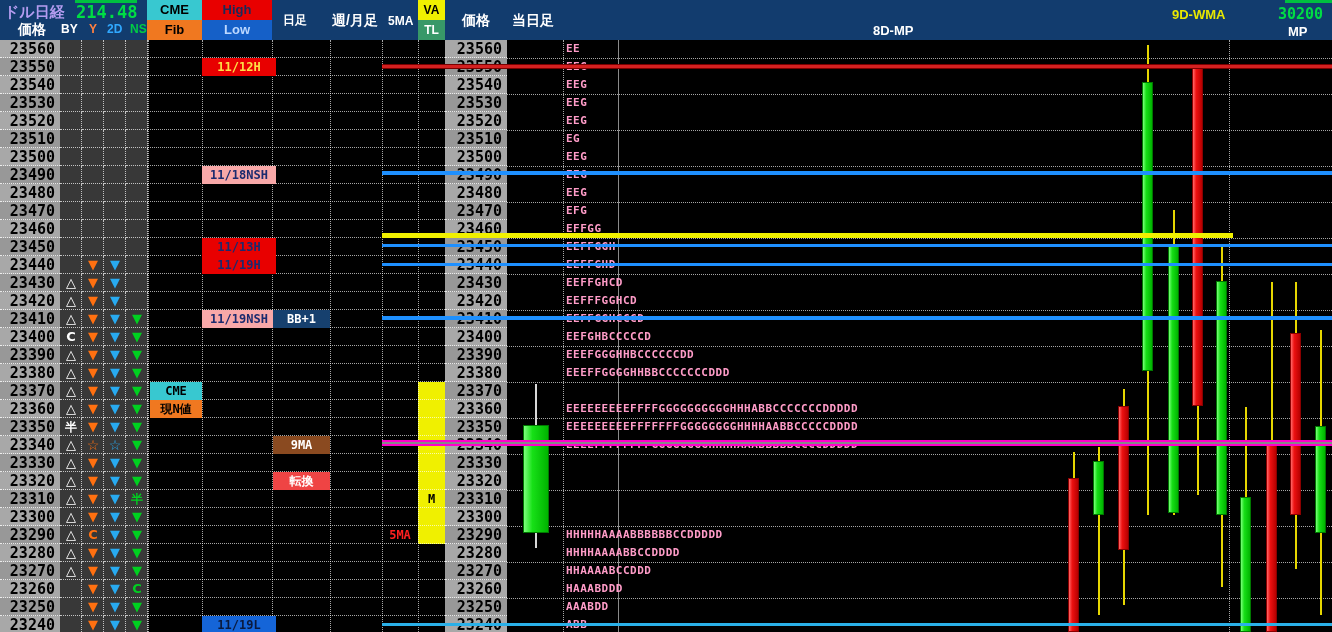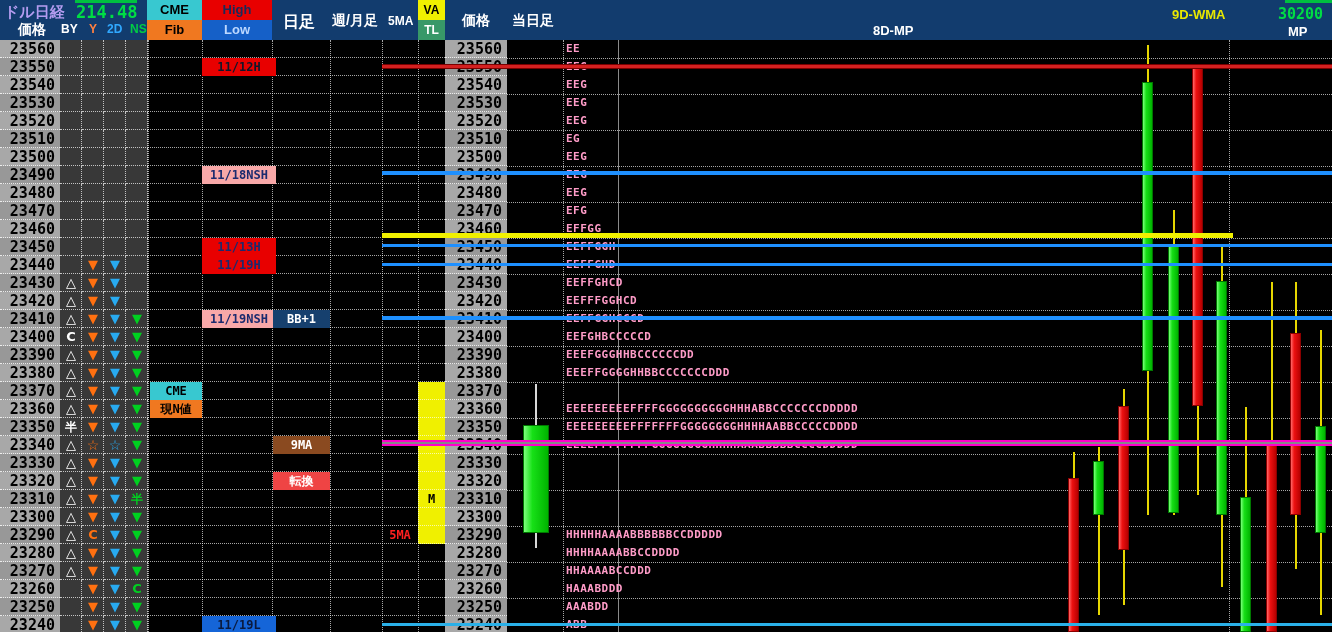--- a/index.html
+++ b/index.html
@@ -42,21 +42,21 @@
     <div class="h-item" style="left:18px;top:21px;font-size:14px;color:#fff;">価格</div>
     <div class="h-item mono" style="left:70px;top:2px;font-size:17px;color:#00dd44;margin-left:6px;">214.48</div>
     <div class="h-item" style="left:61px;top:22px;font-size:12px;color:#fff;">BY</div>
     <div class="h-item" style="left:89px;top:22px;font-size:12px;color:#ff8040;">Y</div>
     <div class="h-item" style="left:107px;top:22px;font-size:12px;color:#30a8ff;">2D</div>
     <div class="h-item" style="left:130px;top:22px;font-size:12px;color:#00cc44;">NS</div>
     <div class="hbox" style="left:147px;top:0;width:55px;background:#38c8d0;color:#000;">CME</div>
     <div class="hbox" style="left:147px;top:20px;width:55px;background:#f07820;color:#000;">Fib</div>
     <div class="hbox" style="left:202px;top:0;width:70px;background:#e80000;color:#1a2a5a;">High</div>
     <div class="hbox" style="left:202px;top:20px;width:70px;background:#1560c8;color:#bcd8ff;">Low</div>
-    <div class="h-item" style="left:283px;top:12px;font-size:16px;color:#fff;">日足</div>
+    <div class="h-item" style="left:283px;top:12px;font-size:12px;color:#fff;">日足</div>
     <div class="h-item" style="left:332px;top:12px;font-size:14px;color:#fff;">週/月足</div>
     <div class="h-item" style="left:388px;top:14px;font-size:12px;color:#fff;">5MA</div>
     <div class="hbox" style="left:418px;top:0;width:27px;background:#f0f000;color:#000;font-size:12px;">VA</div>
     <div class="hbox" style="left:418px;top:20px;width:27px;background:#389868;color:#fff;font-size:12px;">TL</div>
     <div class="h-item" style="left:462px;top:12px;font-size:14px;color:#fff;">価格</div>
     <div class="h-item" style="left:512px;top:12px;font-size:14px;color:#fff;">当日足</div>
     <div class="h-item" style="left:873px;top:23px;font-size:13px;color:#fff;">8D-MP</div>
     <div class="h-item" style="left:1172px;top:7px;font-size:13px;color:#e8e800;">9D-WMA</div>
     <div class="h-item mono" style="left:1278px;top:5px;font-size:15px;color:#00dd44;">30200</div>
     <div class="h-item" style="left:1288px;top:24px;font-size:13px;color:#fff;">MP</div>
@@ -451,21 +451,21 @@
       <div class="wick" style="left: 1319.5px; top: 290px; height: 285px; background: rgb(230, 214, 0);"></div>
       <div class="body-g" style="left: 1315px; top: 386px; width: 11px; height: 107px;"></div>
       <div class="hline" style="left: 382px; top: 24px; width: 950px; height: 5px; background: linear-gradient(rgb(122, 0, 0) 0px, rgb(122, 0, 0) 1px, rgb(212, 32, 32) 1px, rgb(212, 32, 32) 4px, rgb(122, 0, 0) 4px, rgb(122, 0, 0) 5px);"></div>
       <div class="hline" style="left: 382px; top: 131px; width: 950px; height: 4px; background: rgb(30, 144, 255);"></div>
       <div class="hline" style="left: 382px; top: 193px; width: 851px; height: 5px; background: rgb(240, 240, 0);"></div>
       <div class="hline" style="left: 382px; top: 204px; width: 950px; height: 3px; background: rgb(30, 144, 255);"></div>
       <div class="hline" style="left: 382px; top: 223px; width: 950px; height: 3px; background: rgb(30, 144, 255);"></div>
       <div class="hline" style="left: 382px; top: 276px; width: 950px; height: 4px; background: rgb(30, 144, 255);"></div>
       <div class="hline" style="left: 382px; top: 400px; width: 950px; height: 6px; background: linear-gradient(rgb(255, 0, 204) 0px, rgb(255, 0, 204) 2px, rgb(136, 136, 136) 2px, rgb(136, 136, 136) 4px, rgb(255, 0, 204) 4px, rgb(255, 0, 204) 6px);"></div>
       <div class="hline" style="left: 382px; top: 583px; width: 950px; height: 3px; background: rgb(42, 176, 232);"></div>
-      <div class="lbl" style="left: 202px; top: 18px; width: 74px; background: rgb(232, 0, 0); color: #0f172a;">11/12H</div>
+      <div class="lbl" style="left: 202px; top: 18px; width: 74px; background: rgb(232, 0, 0); color: #fde047;">11/12H</div>
       <div class="lbl" style="left: 202px; top: 126px; width: 74px; background: rgb(248, 168, 168); color: rgb(26, 42, 110);">11/18NSH</div>
       <div class="lbl" style="left: 202px; top: 198px; width: 74px; background: rgb(232, 0, 0); color: rgb(26, 42, 110);">11/13H</div>
       <div class="lbl" style="left: 202px; top: 216px; width: 74px; background: rgb(232, 0, 0); color: rgb(26, 42, 110);">11/19H</div>
       <div class="lbl" style="left: 202px; top: 270px; width: 74px; background: rgb(248, 168, 168); color: rgb(26, 42, 110);">11/19NSH</div>
       <div class="lbl" style="left: 273px; top: 270px; width: 57px; background: rgb(22, 64, 110); color: rgb(255, 255, 255);">BB+1</div>
       <div class="lbl" style="left: 150px; top: 342px; width: 52px; background: rgb(56, 200, 208); color: rgb(0, 0, 0);">CME</div>
       <div class="lbl" style="left: 150px; top: 360px; width: 52px; background: rgb(240, 120, 32); color: rgb(0, 0, 0);">現N値</div>
       <div class="lbl" style="left: 273px; top: 396px; width: 57px; background: rgb(138, 74, 32); color: rgb(255, 255, 255);">9MA</div>
       <div class="lbl" style="left: 273px; top: 432px; width: 57px; background: #ef4444; color: rgb(255, 255, 255);">転換</div>
       <div class="lbl" style="left: 383px; top: 486px; width: 34px; background: transparent; color: rgb(255, 32, 32);">5MA</div>

